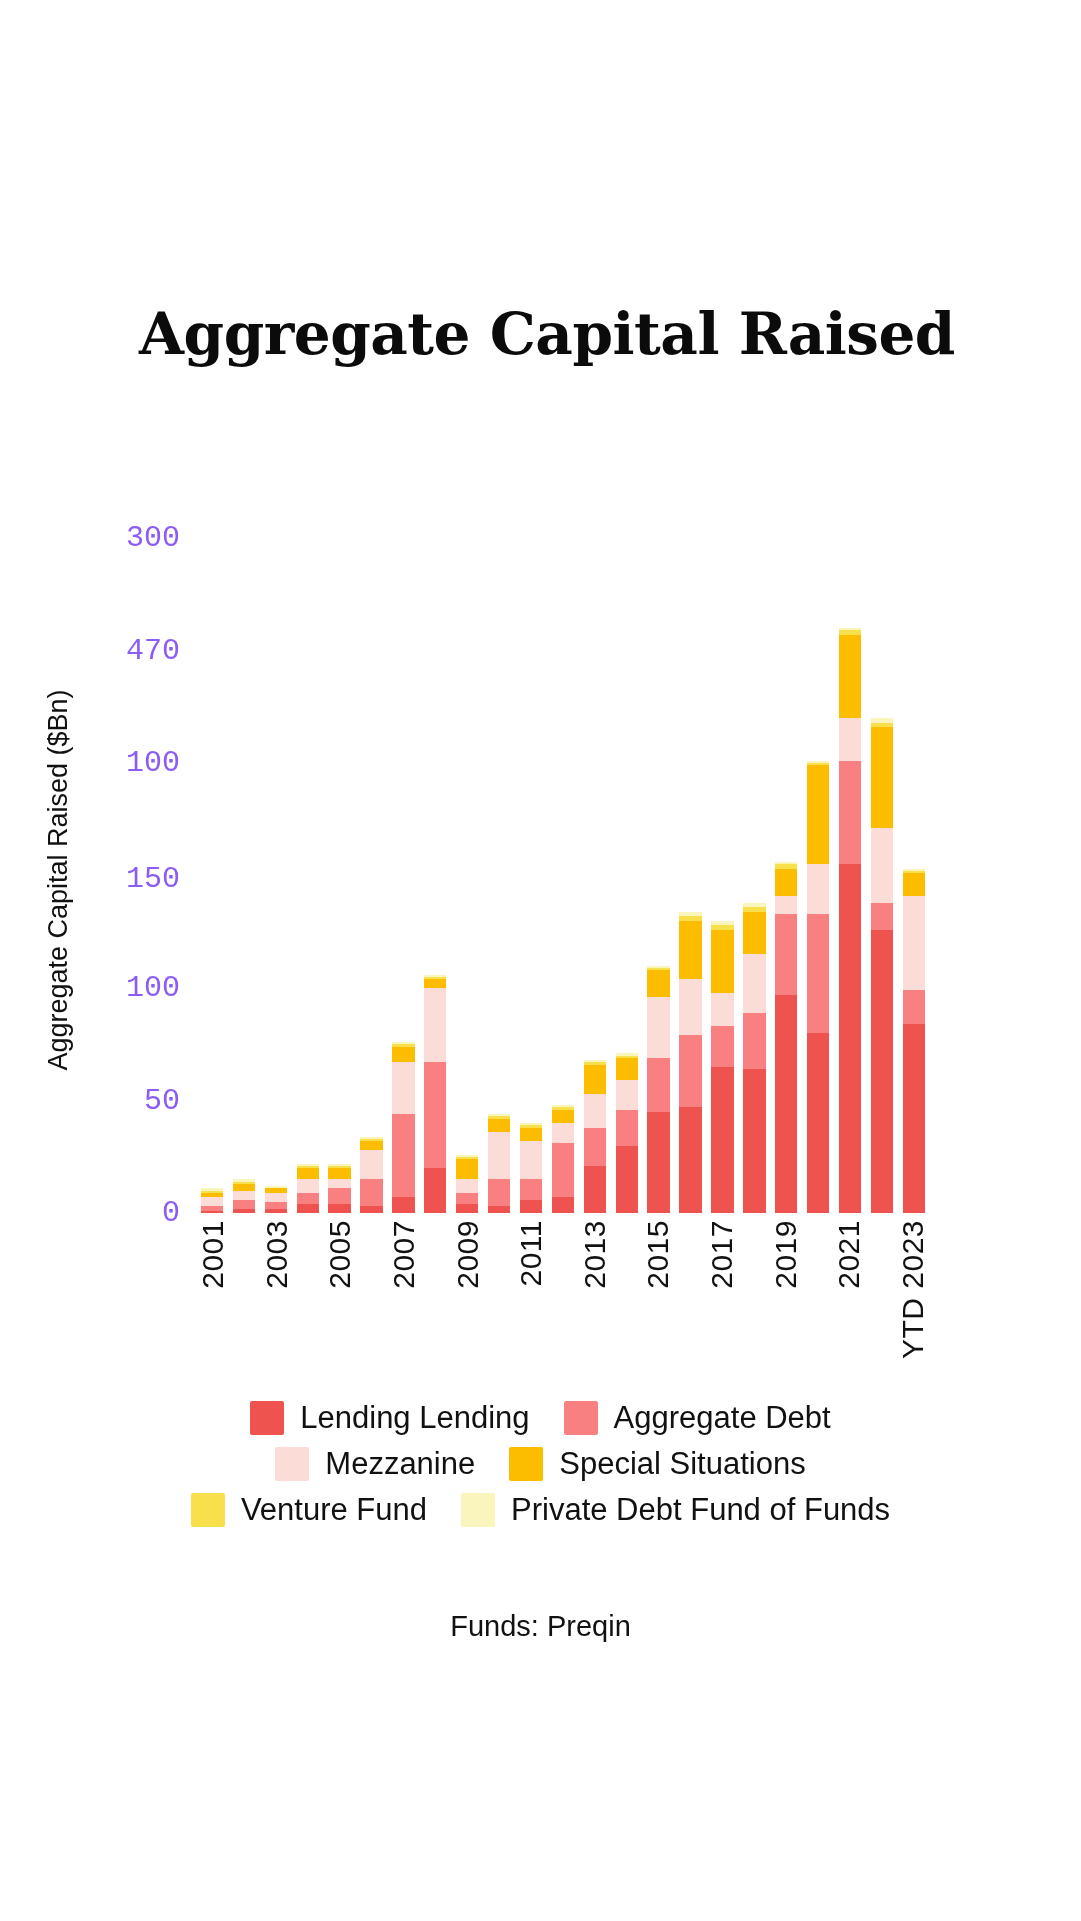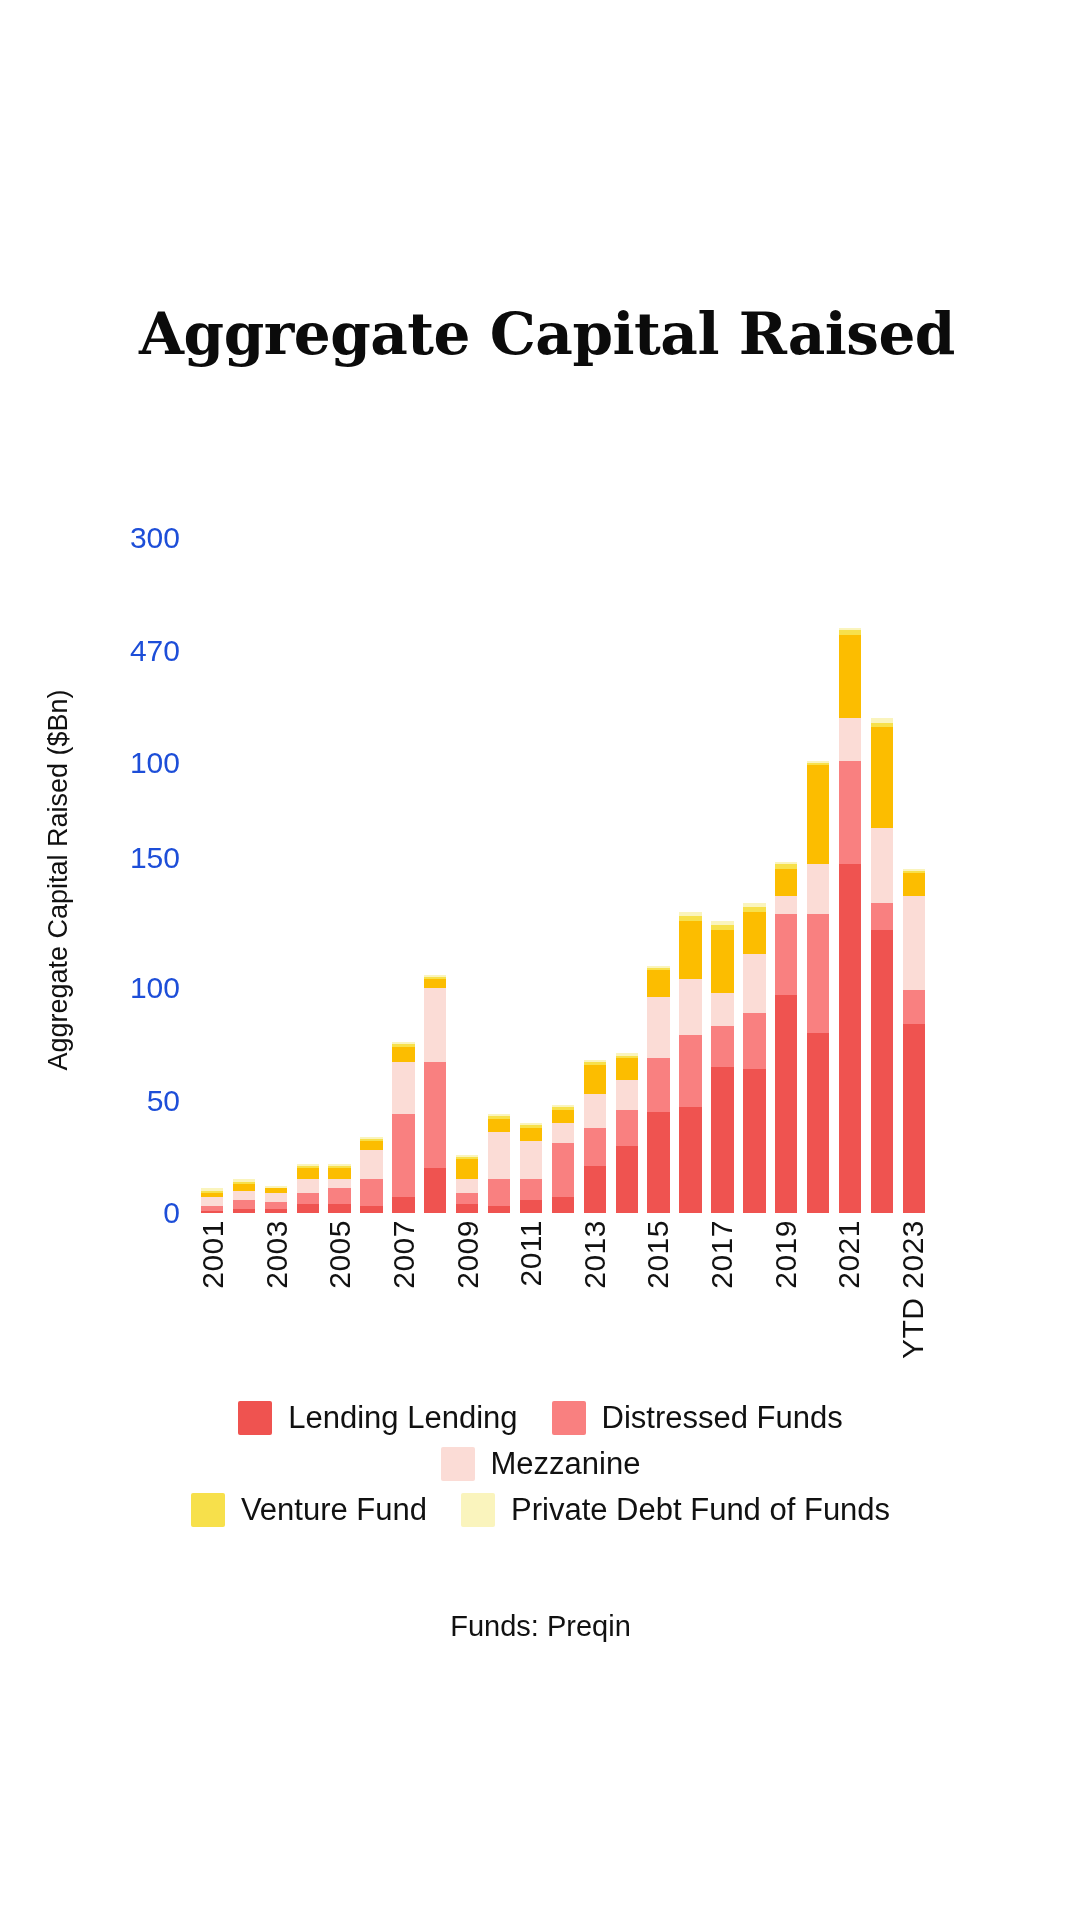--- a/index.html
+++ b/index.html
@@ -84,22 +84,23 @@
     left: 0;
     top: 0;
     width: 196px;
     height: 100%;
   }
   .ylabel {
     position: absolute;
     right: 16px;
     transform: translateY(-50%);
     font-size: 30px;
-    color: #1d4ed8;
+    color: #8b5cf6;
     white-space: nowrap;
+    font-family: Liberation Mono, monospace;
   }
   .axis-title {
     position: absolute;
     left: 58px;
     top: 360px;
     transform: rotate(-90deg) translate(-50%, -50%);
     transform-origin: left top;
     font-size: 27px;
     color: #111111;
     white-space: nowrap;
@@ -182,21 +183,21 @@
   </div>
 
   <div class="plot-wrap">
 
     <div class="axis-title">Aggregate Capital Raised ($Bn)</div>
 
     <div class="ylabels" id="ylabels">
         <div class="ylabel" style="top: 693px;">0</div>
         <div class="ylabel" style="top: 580.5px;">50</div>
         <div class="ylabel" style="top: 468px; margin-left: 12px;">100</div>
-        <div class="ylabel" style="top: 338px; text-align: right;">150</div>
+        <div class="ylabel" style="top: 359px; text-align: right;">150</div>
         <div class="ylabel" style="top: 243px;">100</div>
         <div class="ylabel" style="top: 130.5px;">470</div>
         <div class="ylabel" style="top: 18px;">300</div>
       </div>
 
     <div id="plot">
       <div class="bars" id="bars">
           <div class="bar-col">
             <div class="bar">
               <div class="seg" style="height: 2.25px; background: rgb(239, 83, 80);"></div>
@@ -481,28 +482,32 @@
   </div>
 
   <div class="legend">
     <div class="legend-row" id="legend-row-1">
         <div class="legend-item">
           <span class="swatch" style="background: rgb(239, 83, 80);"></span>
           <span class="legend-label">Lending Lending</span>
         </div>
         <div class="legend-item">
           <span class="swatch" style="background: rgb(249, 128, 128);"></span>
-          <span class="legend-label">Distressed Funds</span>
+          <span class="legend-label">Aggregate Debt</span>
         </div>
       </div>
     <div class="legend-row" id="legend-row-2">
         <div class="legend-item">
           <span class="swatch" style="background: rgb(251, 220, 214);"></span>
           <span class="legend-label">Mezzanine</span>
         </div>
+        <div class="legend-item">
+          <span class="swatch" style="background: rgb(252, 189, 0);"></span>
+          <span class="legend-label">Special Situations</span>
+        </div>
       </div>
     <div class="legend-row" id="legend-row-3">
         <div class="legend-item">
           <span class="swatch" style="background: rgb(247, 224, 75);"></span>
           <span class="legend-label">Venture Fund</span>
         </div>
         <div class="legend-item">
           <span class="swatch" style="background: rgb(250, 244, 189);"></span>
           <span class="legend-label">Private Debt Fund of Funds</span>
         </div>

